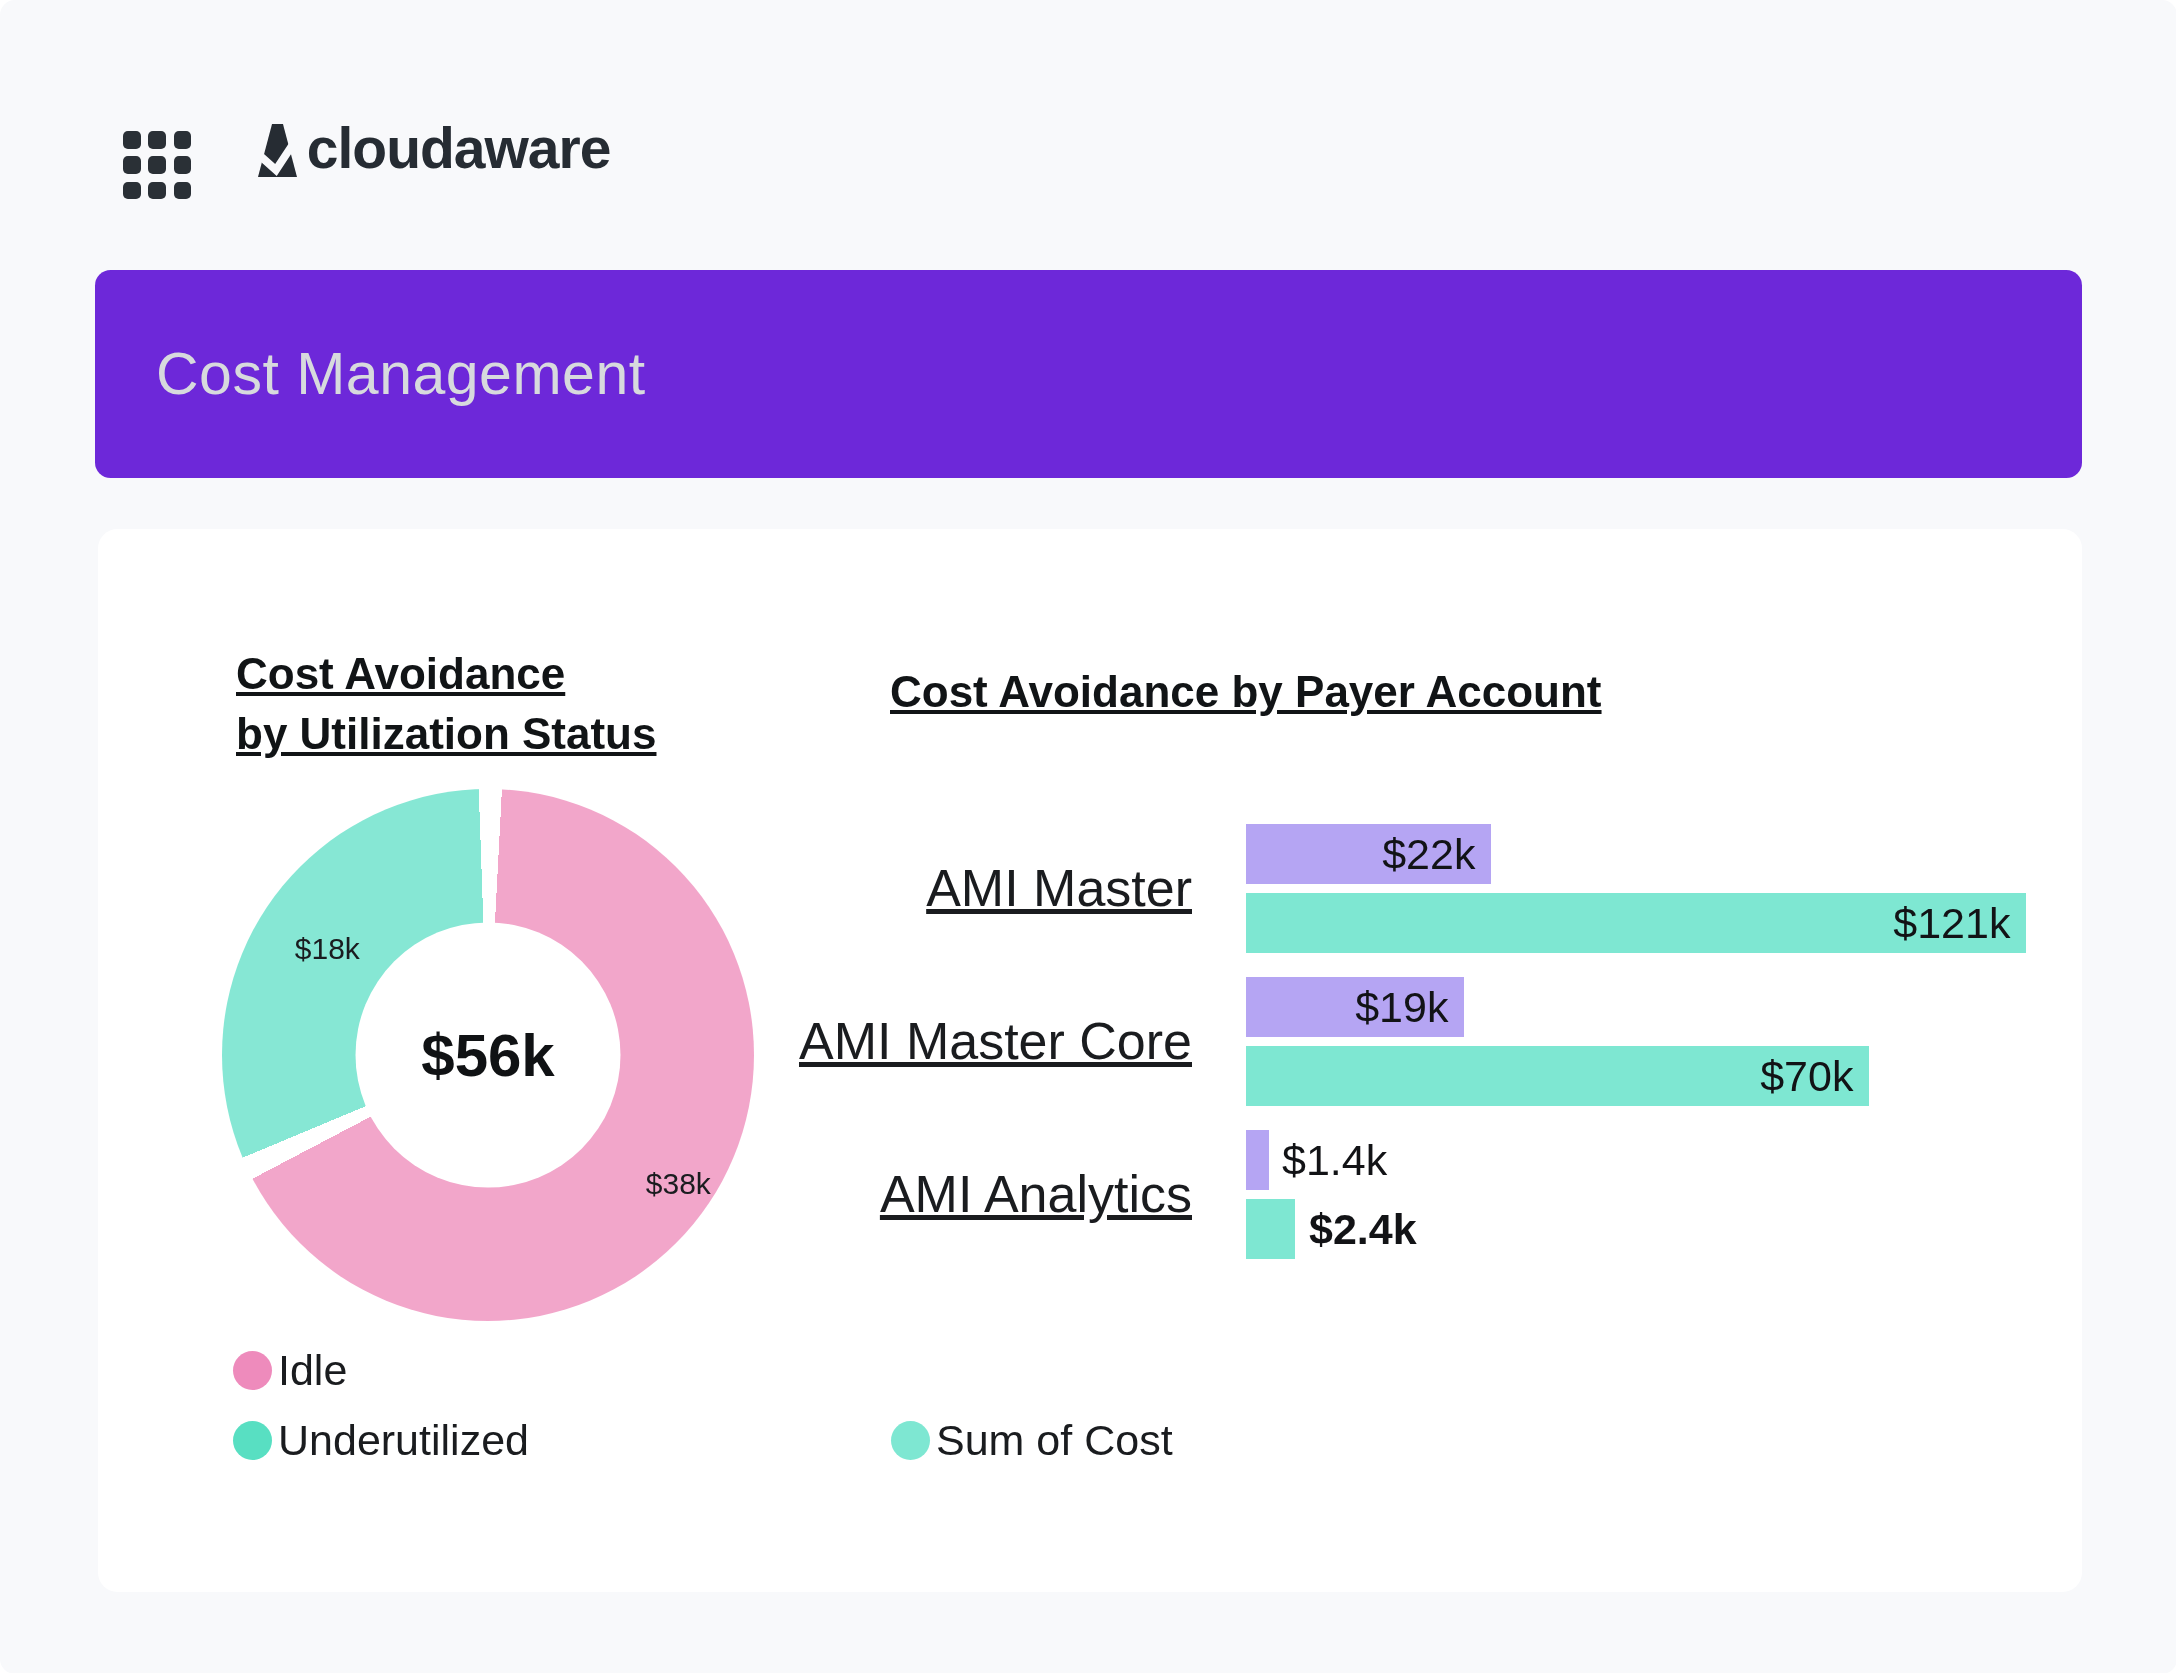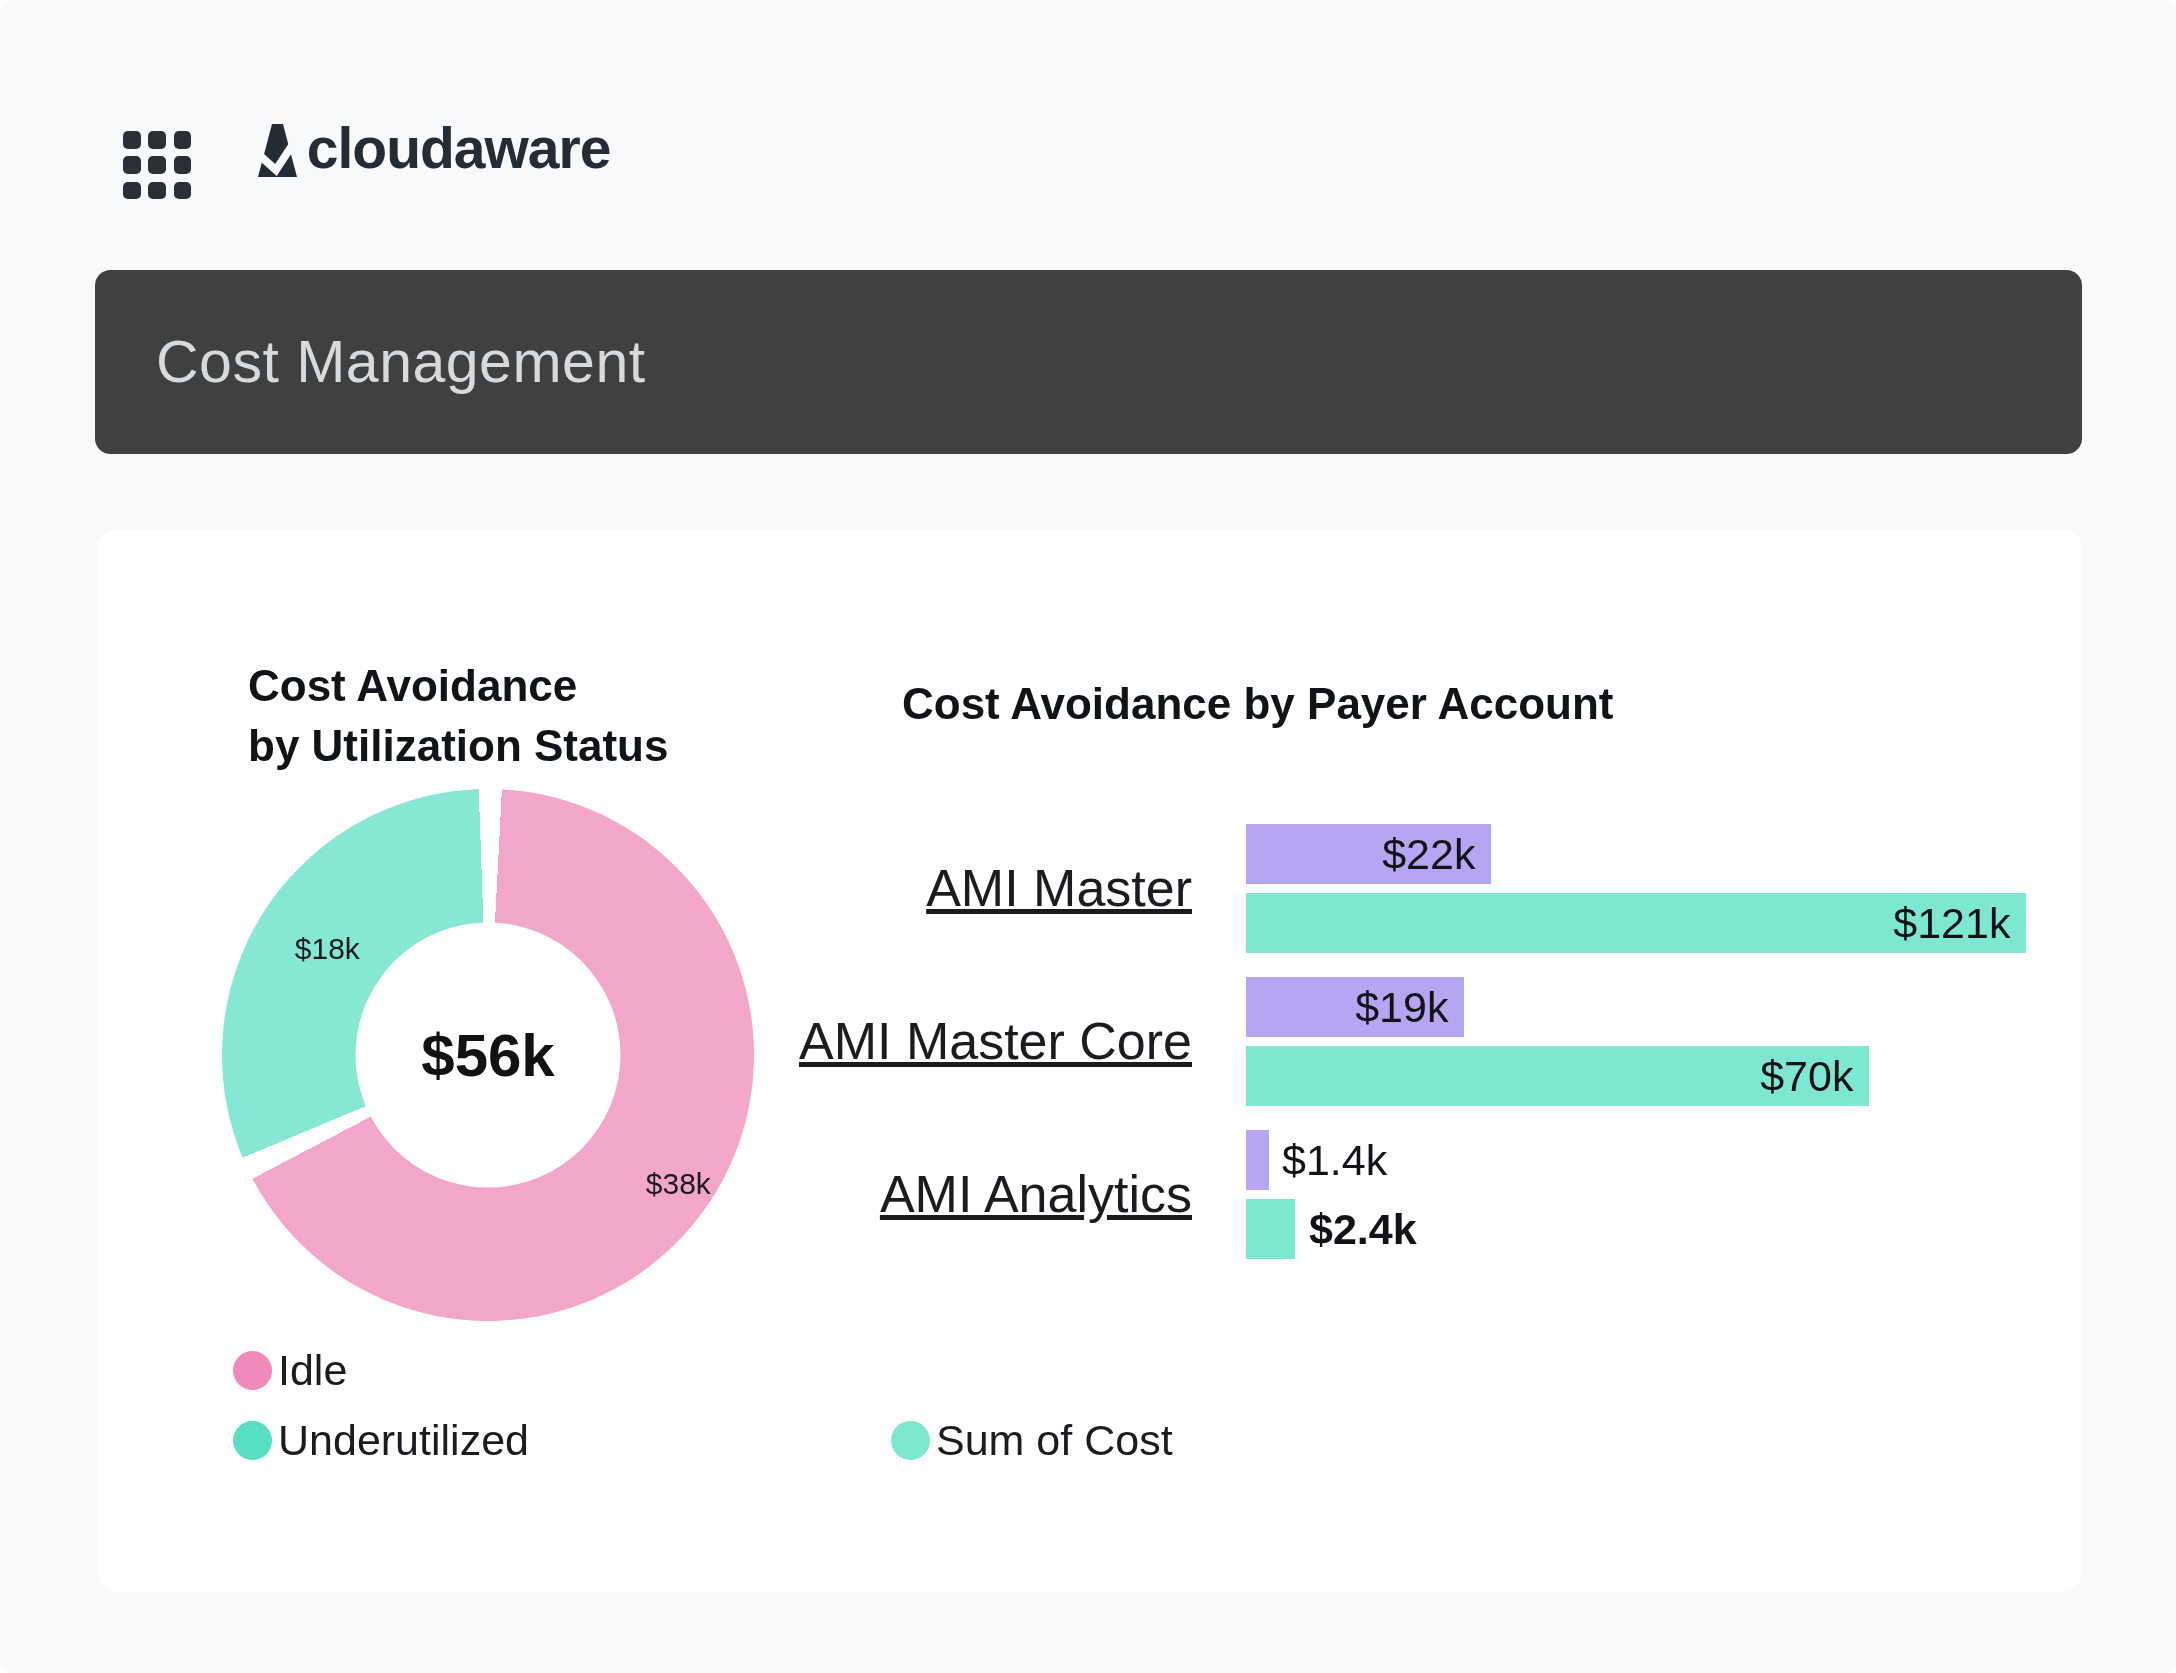--- a/index.html
+++ b/index.html
@@ -12,30 +12,30 @@
   .app-header{position:absolute;left:0;top:0;width:100%;height:224px;}
   .grid-icon{position:absolute;left:123px;top:131px;width:68px;height:68px;
     display:grid;grid-template-columns:repeat(3,17.6px);grid-template-rows:repeat(3,17.6px);
     gap:7.8px;cursor:pointer;}
   .grid-icon span{background:#2a3036;border-radius:4.9px;display:block;}
   .logo{position:absolute;left:258px;top:119px;display:flex;align-items:flex-end;gap:9.8px;cursor:pointer;}
   .logo svg{display:block;}
   .logo .brand{font-size:57px;font-weight:700;letter-spacing:-1px;color:#262c33;line-height:59px;}
   
   .titlebar{
-    position:absolute;left:95px;top:270px;width:1987px;height:184px;
-    background:#404040;border-radius:15.6px;display:flex;align-items:center;
+    position:absolute;left:95px;top:270px;width:1987px;height:208px;
+    background:#6d28d9;border-radius:15.6px;display:flex;align-items:center;
   }
   .titlebar .titletext{margin-left:61px;font-size:59px;font-weight:400;color:#d7dadd;letter-spacing:0.5px;}
   
   .card{
     position:absolute;left:98px;top:529px;width:1984px;height:1063px;
     background:#ffffff;border-radius:19.5px;
   }
-  .chart-title{position:absolute;font-size:44px;font-weight:700;color:#111416;line-height:60px;margin:12px;}
+  .chart-title{position:absolute;font-size:44px;font-weight:700;color:#111416;line-height:60px;margin:0;text-decoration:underline;}
   .donut-title{left:138px;top:115px;}
   .bars-title{left:792px;top:133px;}
   
   .donut{position:absolute;left:124px;top:260px;width:532px;height:532px;border-radius:50%;}
   .donut::after{content:"";position:absolute;left:50%;top:50%;width:265px;height:265px;
     transform:translate(-50%,-50%);background:#ffffff;border-radius:50%;}
   .donut .slice-label{position:absolute;transform:translate(-50%,-50%);font-size:30px;color:#1a1c1f;z-index:2;}
   .donut .center-label{position:absolute;left:50%;top:50%;transform:translate(-50%,-50%);
     font-size:60px;font-weight:700;color:#101214;z-index:3;}
   

